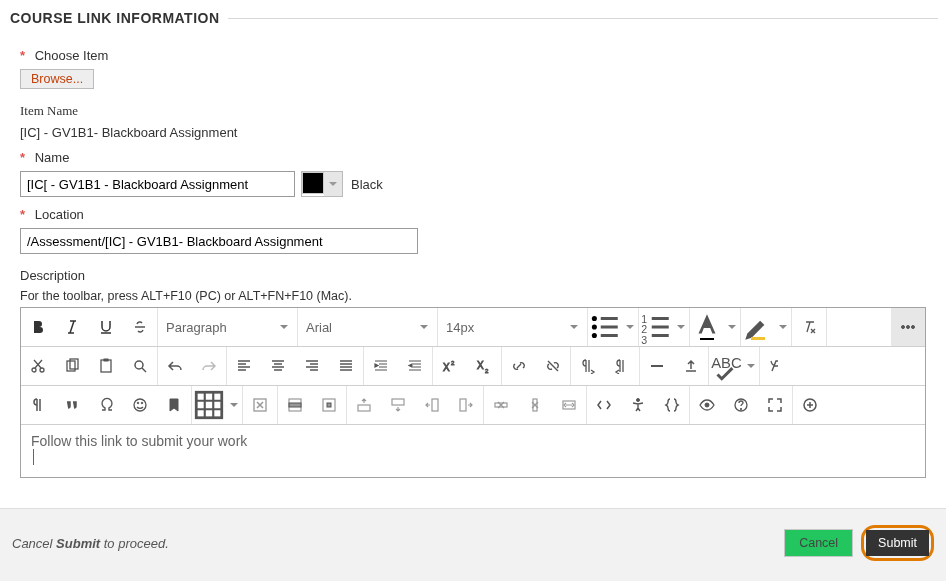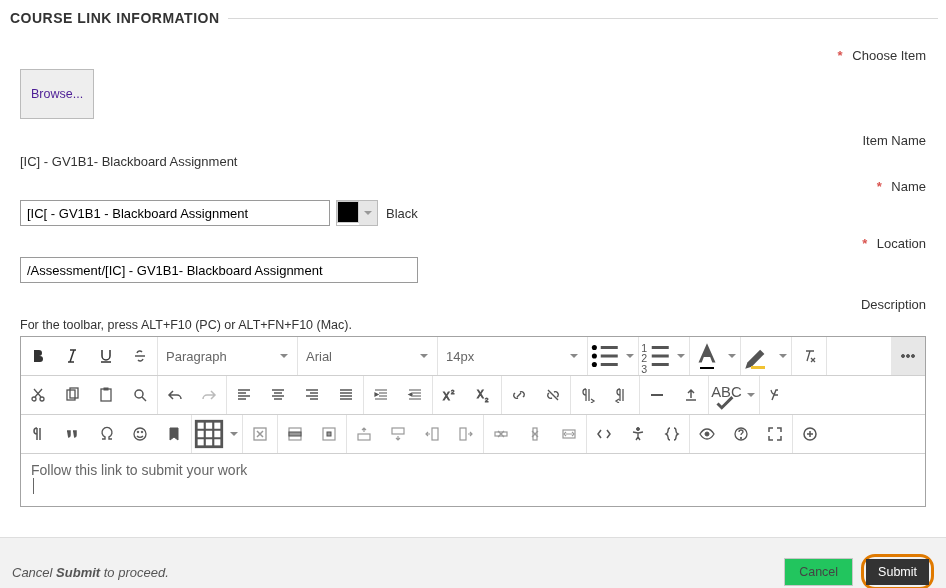--- a/index.html
+++ b/index.html
@@ -4,26 +4,26 @@
 <style>
   * { box-sizing: border-box; margin: 0; padding: 0; }
   body { font-family: Arial, Helvetica, sans-serif; font-size: 13px; color: #333; background: #fff; width: 946px; }
 
   .section-header { display: flex; align-items: center; padding: 10px 8px 2px 10px; }
   .section-header h2 { font-size: 14px; font-weight: bold; letter-spacing: 0.5px; color: #333; white-space: nowrap; }
   .section-header .line { flex: 1; height: 1px; background: #d8d8d8; margin-left: 8px; }
 
   .content { padding: 10px 20px 0 20px; }
   .req { color: #d9534f; margin-right: 6px; font-weight: bold; }
-  .field-label { margin: 10px 0 6px 0; text-align: right; }
-  .btn-gray { background: #eee; border: 1px solid #bbb; padding: 17px 10px; font-size: 12.5px; color: #4c1d95; cursor: pointer; }
+  .field-label { margin: 10px 0 6px 0; }
+  .btn-gray { background: #eee; border: 1px solid #bbb; padding: 2px 10px; font-size: 12.5px; color: #c2410c; cursor: pointer; }
 
   .readonly-val { color: #333; margin-bottom: 4px; }
 
-  .text-input { border: 1px solid #9a9a9a; padding: 4px 6px; font-size: 13px; width: 310px; height: 26px; }
+  .text-input { border: 1px solid #9a9a9a; padding: 4px 6px; font-size: 13px; width: 275px; height: 26px; }
   .text-input.loc { width: 398px; }
 
   .color-group { display: inline-flex; align-items: center; vertical-align: middle; margin-left: 6px; }
   .color-swatch-wrap { border: 1px solid #bbb; display: inline-flex; }
   .color-swatch { width: 22px; height: 22px; background: #000; border: 1px solid #ccc; display:inline-block; }
   .color-dd { width: 18px; height: 24px; background: #e6e6e6; display: inline-flex; align-items:center; justify-content:center; cursor:pointer; }
   .color-dd svg { width: 10px; height:10px; fill: #999; }
   .color-label { margin-left: 8px; }
 
   .desc-help { font-size: 12.5px; margin-bottom: 4px; }
@@ -68,21 +68,21 @@
 <div class="content">
 
   
   <div class="field-label">
     <span class="req">*</span>
     <span>Choose Item</span>
   </div>
   <button class="btn-gray">Browse...</button>
 
   
-  <div class="field-label" style="margin-top:14px;">Item Name</div>
+  <div class="field-label" style="margin-top:14px;font-family:Liberation Serif, serif;">Item Name</div>
   <div class="readonly-val">[IC] - GV1B1- Blackboard Assignment</div>
 
   
   <div class="field-label">
     <span class="req">*</span>
     <span>Name</span>
   </div>
   <div style="display:flex; align-items:center;">
     <input class="text-input" type="text" value="[IC[ - GV1B1 - Blackboard Assignment" style="">
     <div class="color-group">

